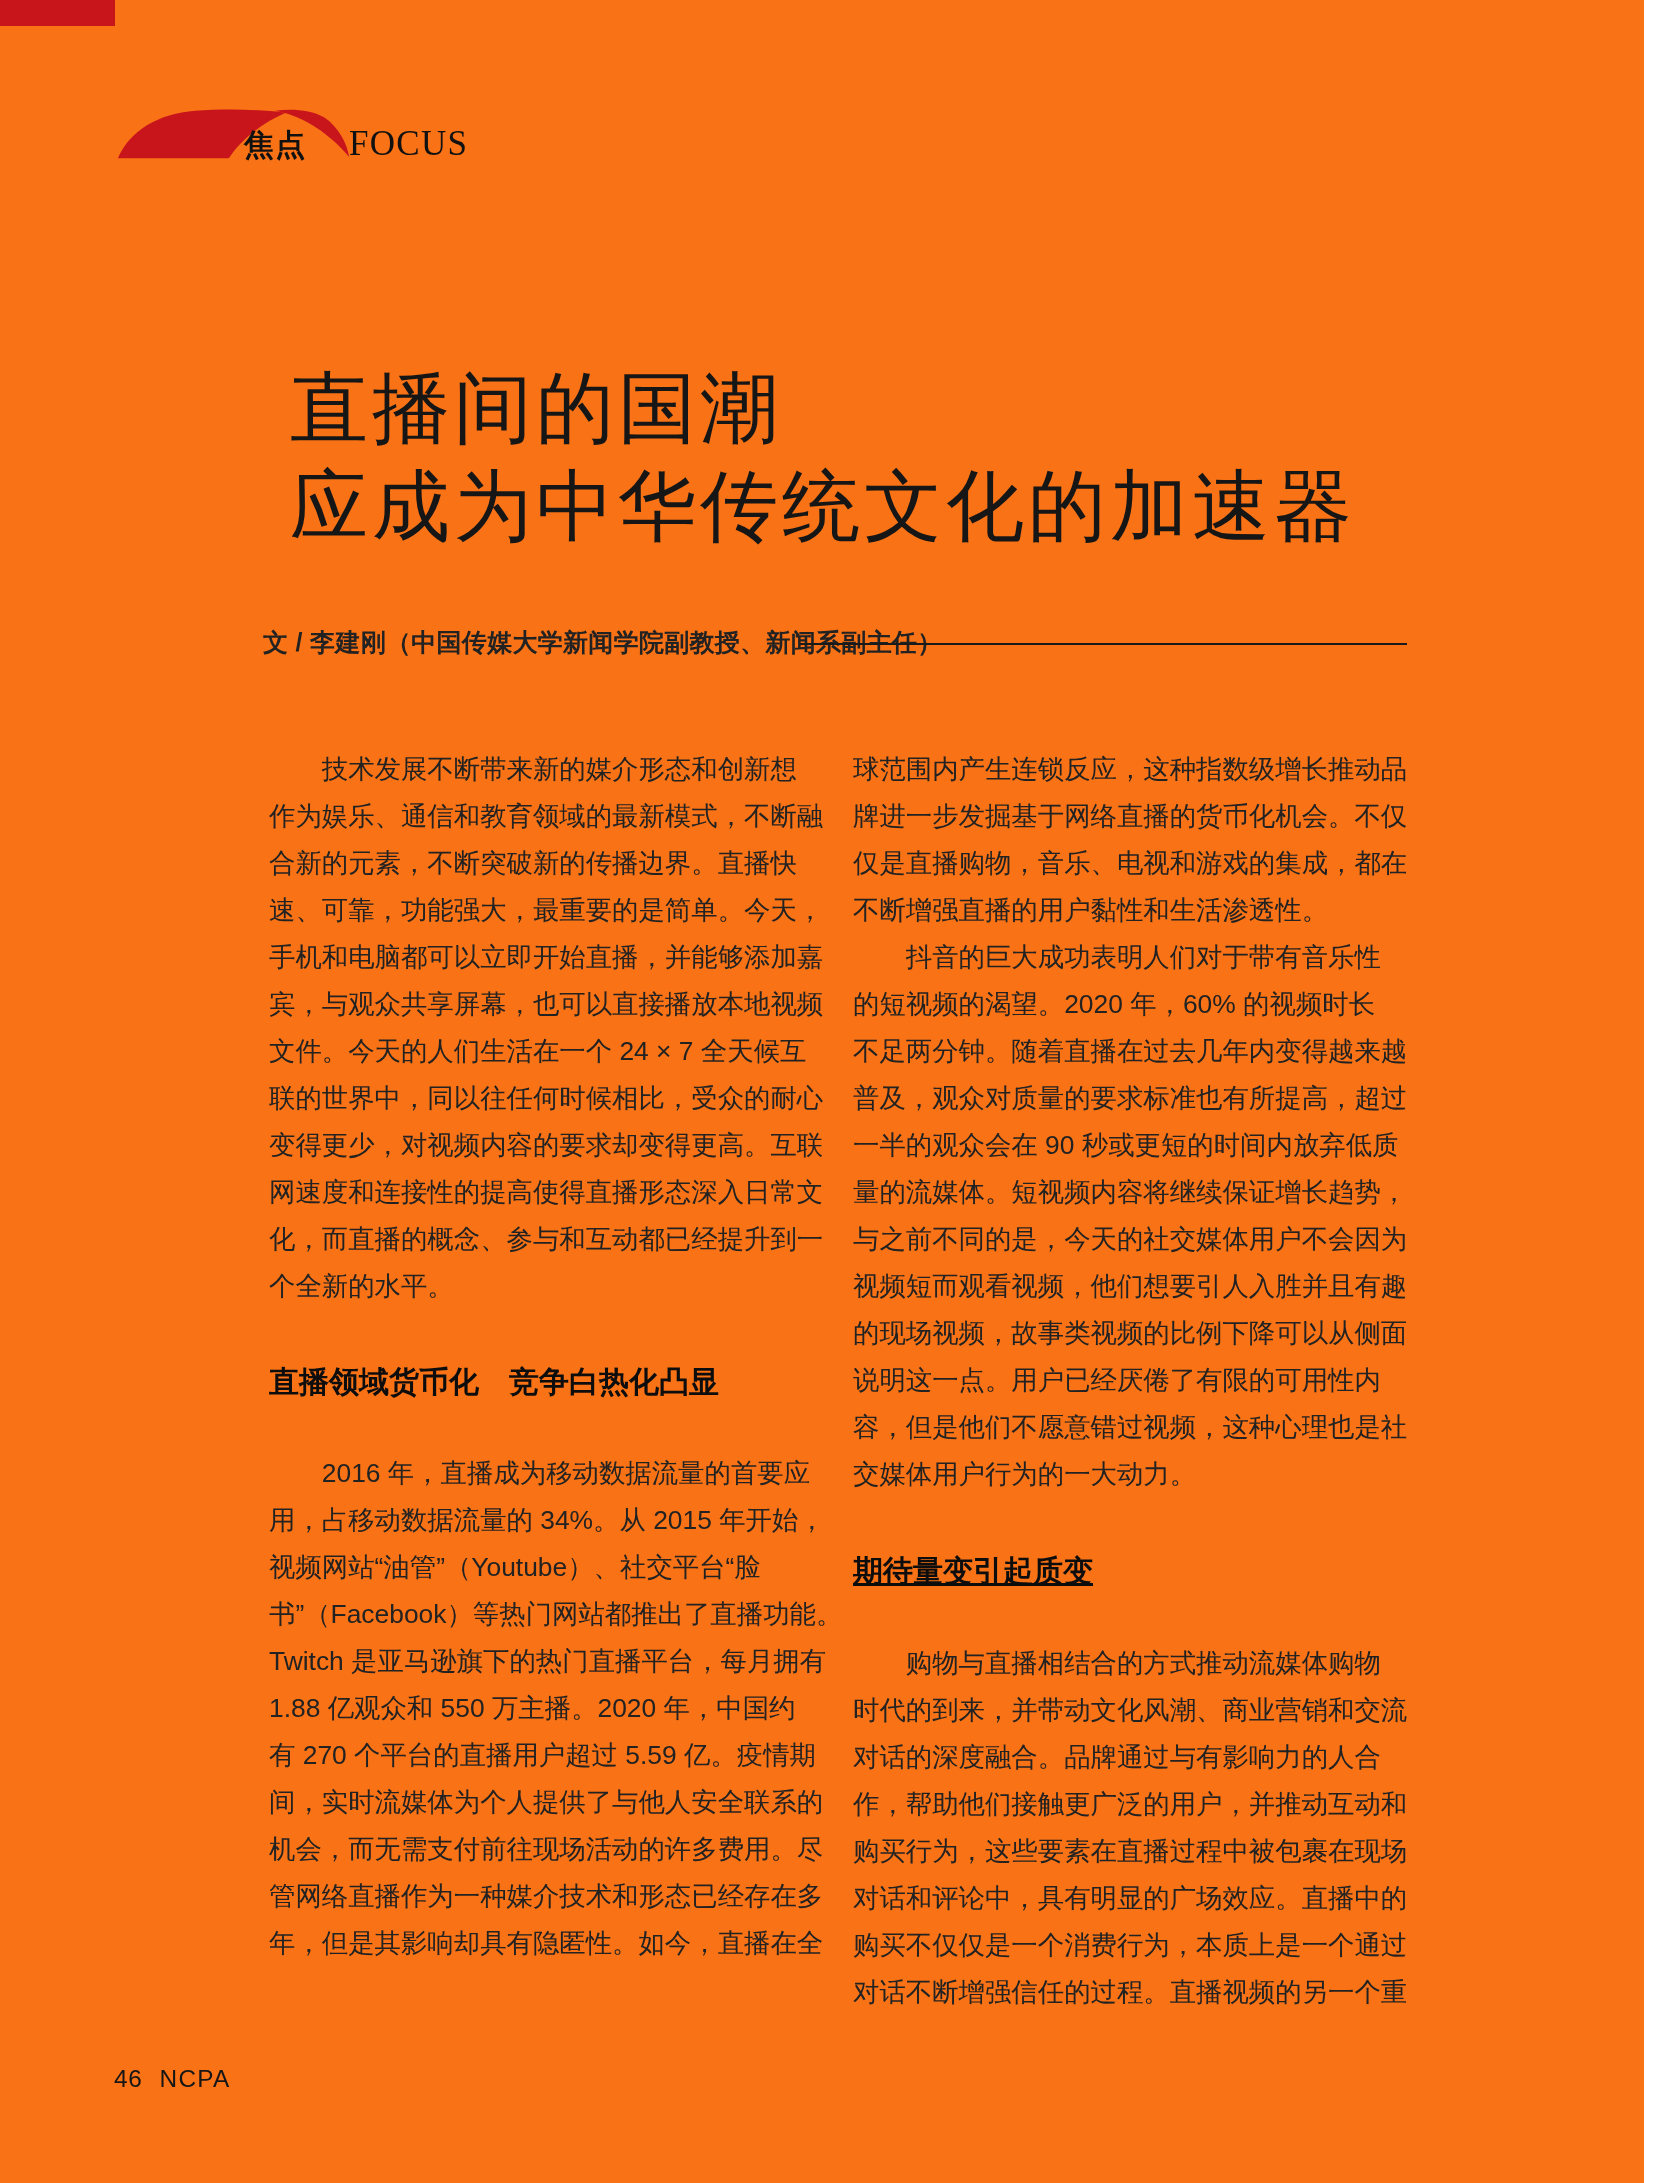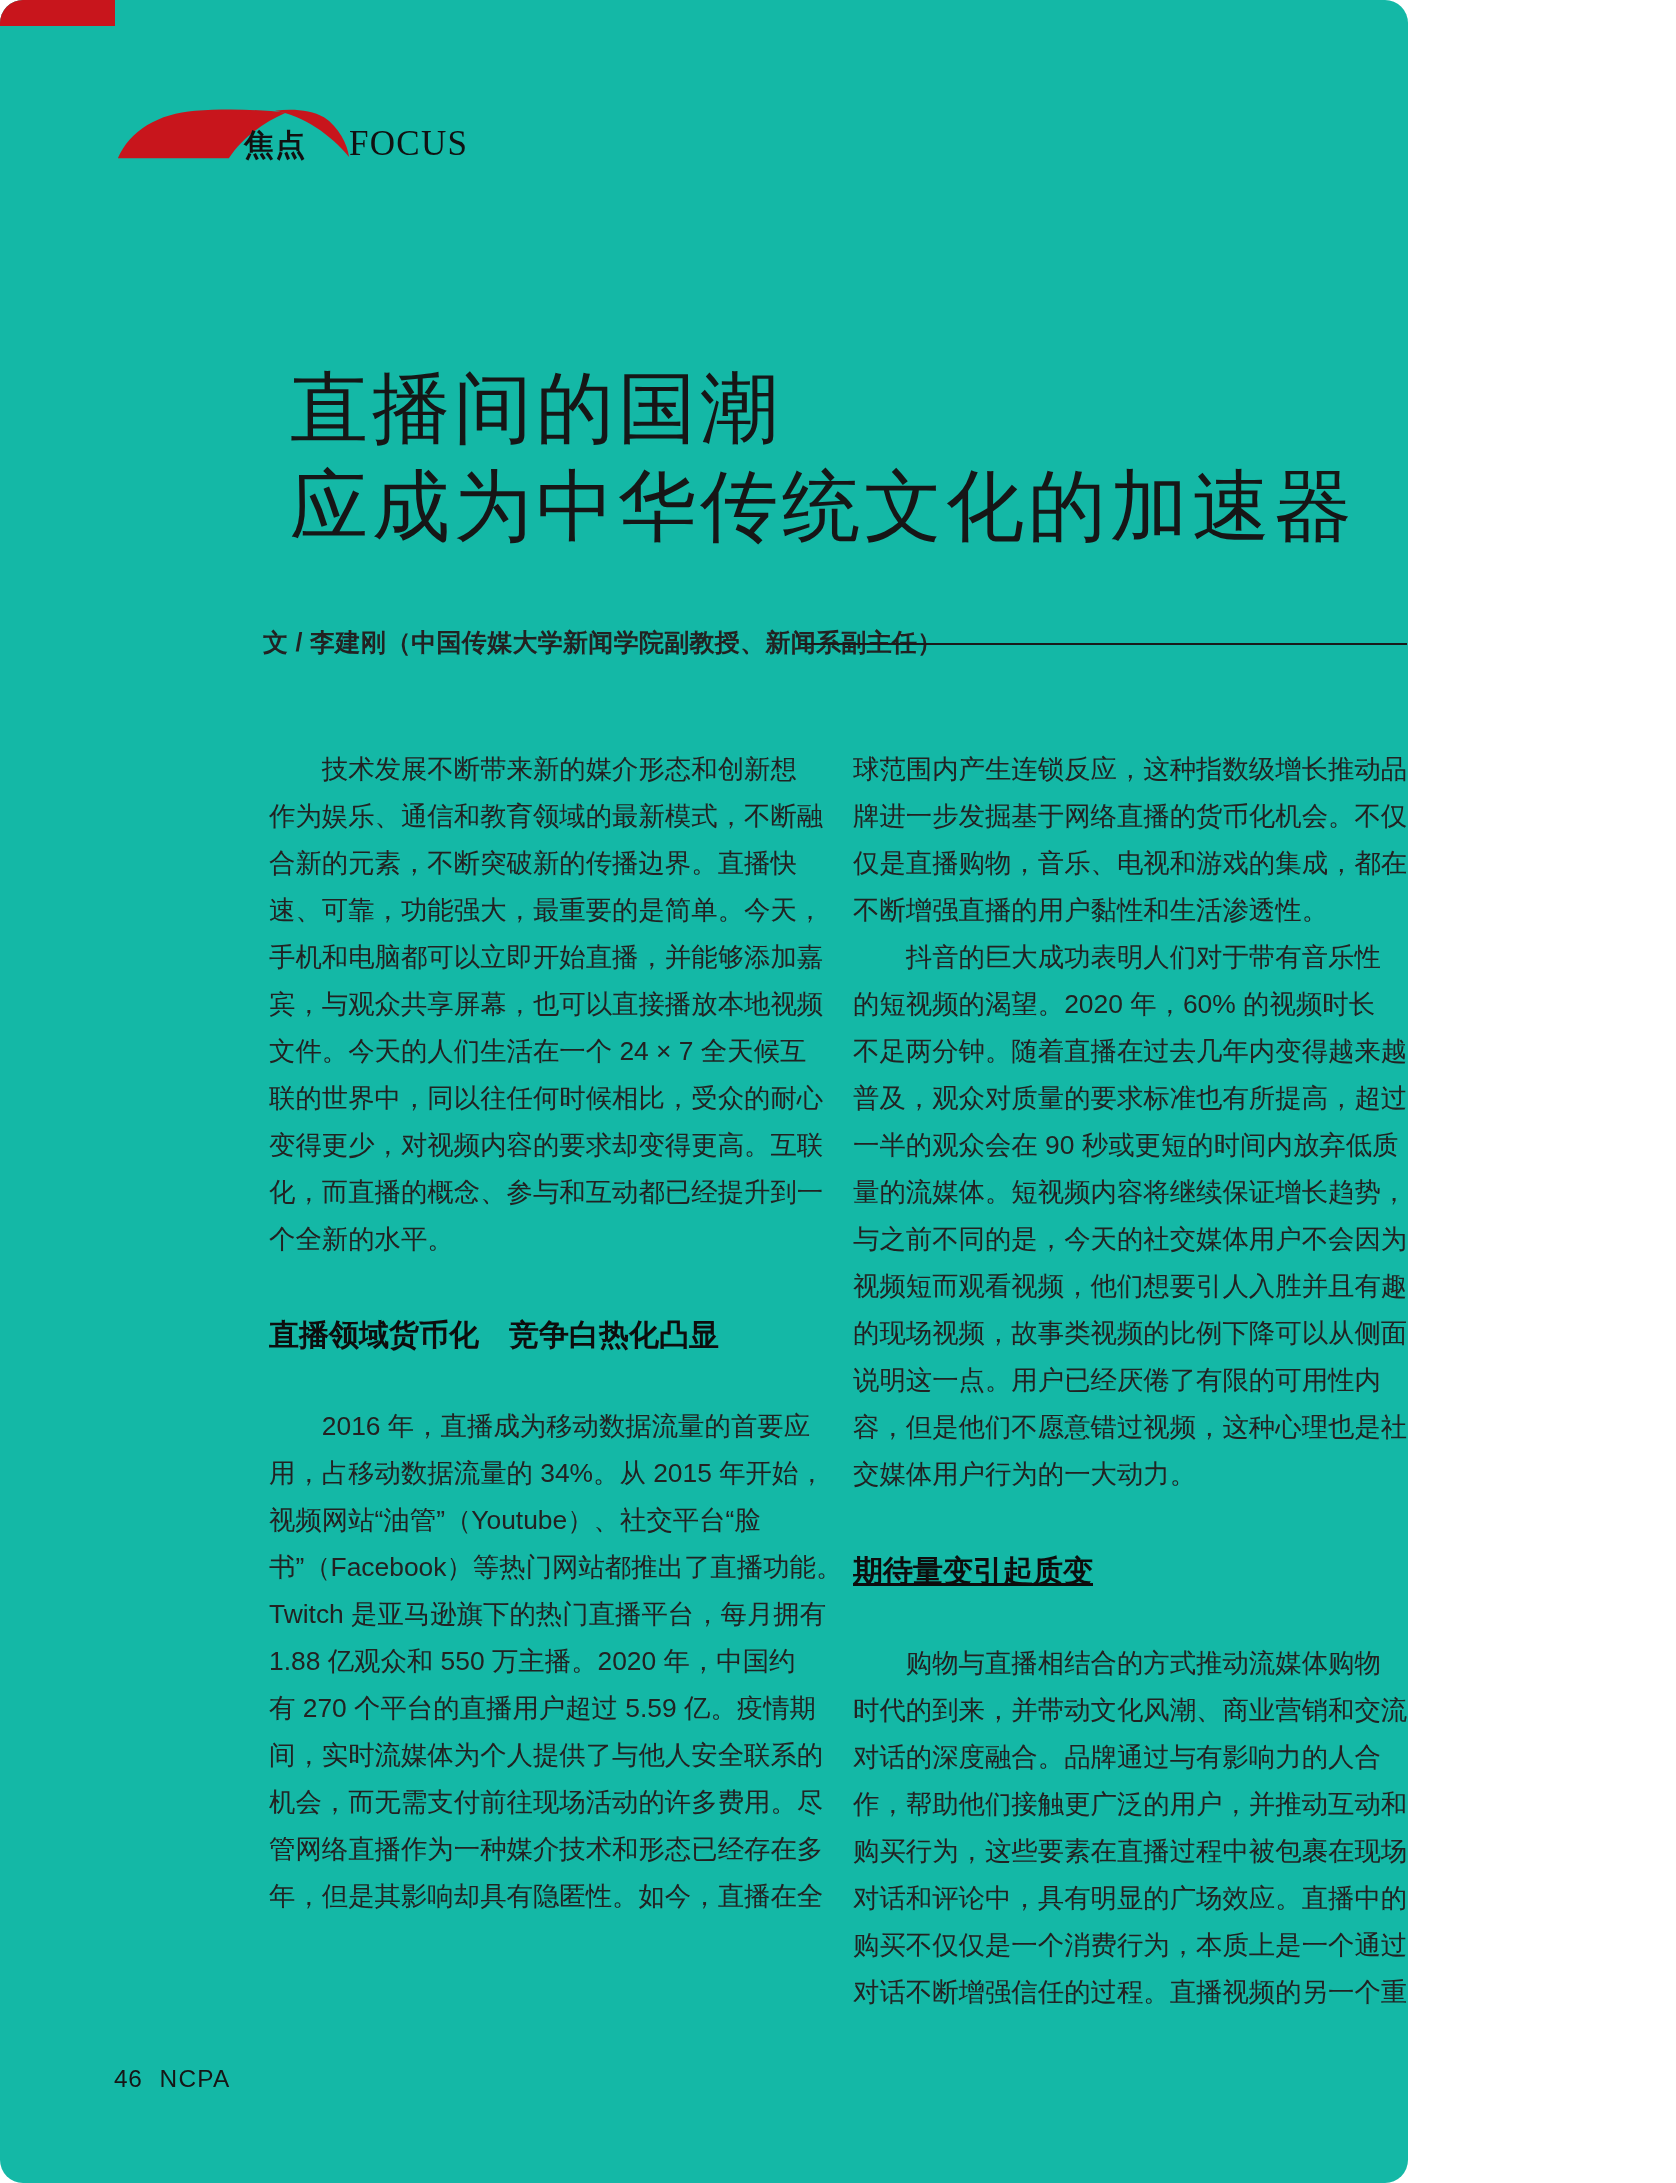--- a/index.html
+++ b/index.html
@@ -1,21 +1,20 @@
 <!DOCTYPE html>
 <html lang="zh" style="--accent: #c8151c; --ink: #1d1d1d;font-size:10.6px"><head>
 <meta charset="utf-8">
 <style>
   :root { --accent:#c8151c; --ink:#1d1d1d; }
   html,body { margin:0; padding:0; background:#ffffff; }
   .page {
-    position:relative; width:1408px; height:2183px; background:#14b8a6;
+    position:relative; width:1644px; height:2183px; background:#f97316;
     font-family:"Liberation Sans","DejaVu Sans",sans-serif; color:var(--ink);
     overflow:hidden;
-    border-radius:23px;
   }
   
   .red-bar {
     position:absolute; left:0; top:200; width:115px; height:26px;
     background:var(--accent);
   }
   .swoosh { position:absolute; left:106px; top:108px; width:251px; height:53px; color:var(--accent); }
   .section-cn {
     position:absolute; left:244px; top:128px; height:33px; line-height:33px;
     font-size:30px; font-weight:800; color:#111; letter-spacing:1.3px;
@@ -86,20 +85,21 @@
     <div class="para1">
         <div class="bodyline">　　技术发展不断带来新的媒介形态和创新想</div>
         <div class="bodyline">作为娱乐、通信和教育领域的最新模式，不断融</div>
         <div class="bodyline">合新的元素，不断突破新的传播边界。直播快</div>
         <div class="bodyline">速、可靠，功能强大，最重要的是简单。今天，</div>
         <div class="bodyline">手机和电脑都可以立即开始直播，并能够添加嘉</div>
         <div class="bodyline">宾，与观众共享屏幕，也可以直接播放本地视频</div>
         <div class="bodyline">文件。今天的人们生活在一个 24 × 7 全天候互</div>
         <div class="bodyline">联的世界中，同以往任何时候相比，受众的耐心</div>
         <div class="bodyline">变得更少，对视频内容的要求却变得更高。互联</div>
+        <div class="bodyline">网速度和连接性的提高使得直播形态深入日常文</div>
         <div class="bodyline">化，而直播的概念、参与和互动都已经提升到一</div>
         <div class="bodyline">个全新的水平。</div>
       </div>
     <div class="sec-heading">直播领域货币化　竞争白热化凸显</div>
     <div class="para2">
         <div class="bodyline">　　2016 年，直播成为移动数据流量的首要应</div>
         <div class="bodyline">用，占移动数据流量的 34%。从 2015 年开始，</div>
         <div class="bodyline">视频网站“油管”（Youtube）、社交平台“脸</div>
         <div class="bodyline">书”（Facebook）等热门网站都推出了直播功能。</div>
         <div class="bodyline">Twitch 是亚马逊旗下的热门直播平台，每月拥有</div>

